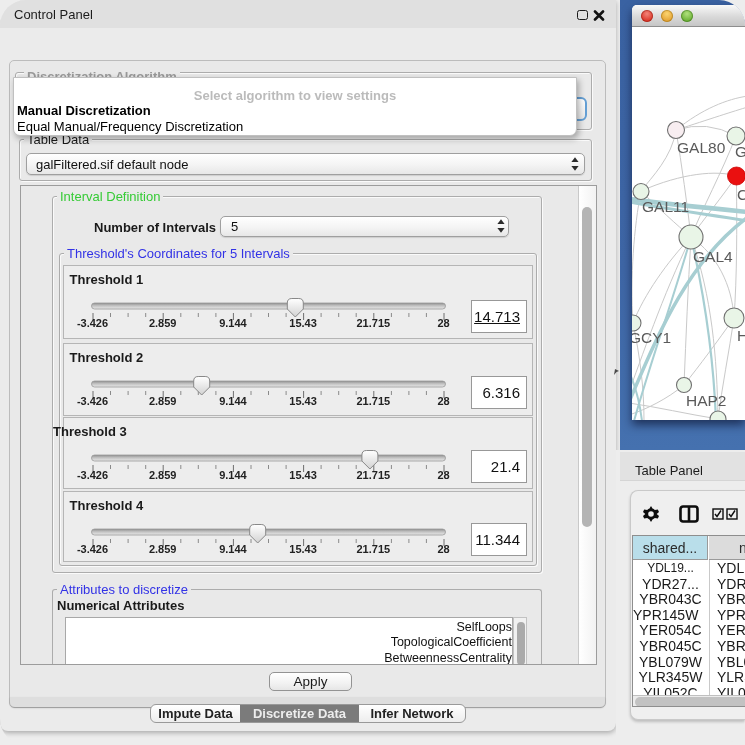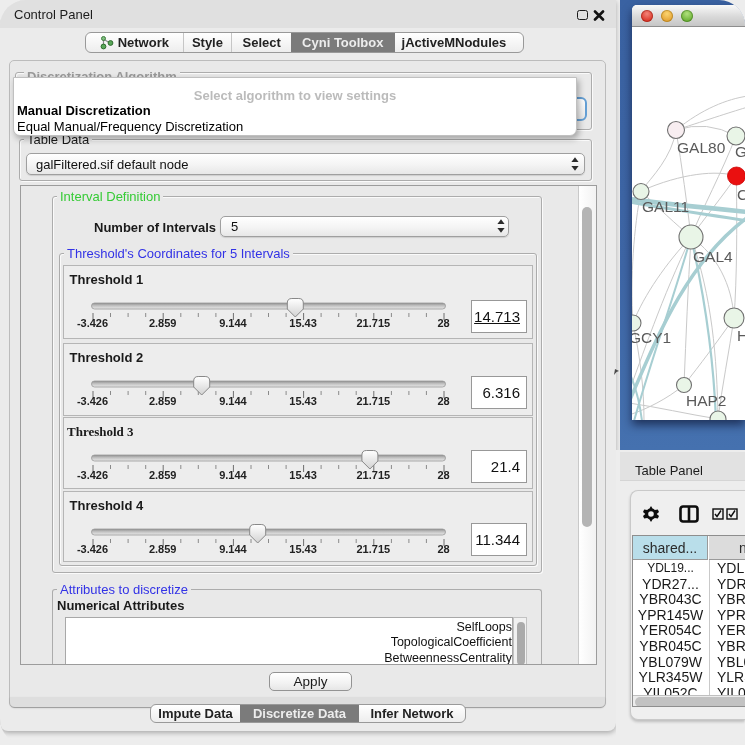--- a/index.html
+++ b/index.html
@@ -17,33 +17,20 @@
 </style></head><body>
 <div id="root">
 
 <div class="ab" style="left:0;top:0;width:616px;height:731px;background:#ebebeb;border-radius:0 0 8px 8px;box-shadow:0 2px 5px rgba(0,0,0,.28);"></div>
 <div class="ab" style="left:0;top:0;width:616px;height:28px;background:#e0e0e0;"></div>
 <div class="ab" style="left:14px;top:7px;font-size:13px;color:#1c1c1c;">Control Panel</div>
 <div class="ab" style="left:577px;top:10px;width:11px;height:10px;border:1.6px solid #1a1a1a;border-radius:2.5px;"></div>
 <svg class="ab" style="left:593px;top:10px;" width="12" height="11" viewBox="0 0 12 11">
       <path d="M2 1.5 L10 9.5 M10 1.5 L2 9.5" stroke="#111" stroke-width="2.6" stroke-linecap="round"></path>
     </svg>
-<div class="ab" style="left:85px;top:32px;width:439px;height:21px;border:1px solid #999;border-radius:6px;background:linear-gradient(#ffffff,#ededed);overflow:hidden;display:flex;">
-<div style="width:97px;height:100%;display:flex;align-items:center;justify-content:center;font-size:13px;font-weight:bold;color:#222;"><svg width="14" height="14" viewBox="0 0 14 14" style="margin-right:4px;">
-          <line x1="3.5" y1="3" x2="3.5" y2="10" stroke="#888" stroke-width="1.2"></line>
-          <line x1="4" y1="3.5" x2="10" y2="7" stroke="#888" stroke-width="1.2"></line>
-          <circle cx="3.5" cy="2.5" r="2" fill="#7fbf7f" stroke="#3e7d3e"></circle>
-          <circle cx="3.5" cy="10.5" r="2.4" fill="#58a758" stroke="#2e6b2e"></circle>
-          <circle cx="10.5" cy="7" r="2.4" fill="#58a758" stroke="#2e6b2e"></circle>
-        </svg>Network</div>
-<div style="width:49px;height:100%;display:flex;align-items:center;justify-content:center;font-size:13px;font-weight:bold;color:#222;border-left:1px solid #c6c6c6;">Style</div>
-<div style="width:60px;height:100%;display:flex;align-items:center;justify-content:center;font-size:13px;font-weight:bold;color:#222;border-left:1px solid #c6c6c6;">Select</div>
-<div style="width:104px;height:100%;display:flex;align-items:center;justify-content:center;font-size:13px;font-weight:bold;color:#ededed;background:#7b7b7b;">Cyni Toolbox</div>
-<div style="width:129px;height:100%;display:flex;align-items:center;justify-content:flex-start;padding-left:7px;font-size:13px;font-weight:bold;color:#222;">jActiveMNodules</div>
-</div>
 <div class="ab" style="left:9px;top:60px;width:597px;height:648px;background:#e9e9e9;border:1px solid #bcbcbc;border-radius:5px;"></div>
 <div class="ab" style="left:10px;top:697px;width:595px;height:10px;background:#dedede;border-radius:0 0 5px 5px;box-shadow:0 1px 2px rgba(0,0,0,.2);"></div>
 <div class="ab grp" style="left:15px;top:72px;width:577px;height:58px;"></div>
 <div class="glab" style="left:24px;top:69.5px;font-weight:bold;color:#999;">Discretization Algorithm</div>
 <div class="ab" style="left:552px;top:97px;width:35px;height:24px;border:2.5px solid #649fd4;border-radius:6px;background:linear-gradient(#ffffff,#e9e9e9);"></div>
 <div class="ab grp" style="left:19px;top:139px;width:573px;height:42px;"></div>
 <div class="glab" style="left:24px;top:133px;color:#1a1a1a;">Table Data</div>
 <div class="combo" style="left:26px;top:153px;width:559px;height:22px;"></div>
 <div class="ctext" style="left:36px;top:157px;">galFiltered.sif default node</div>
 <svg class="ab" style="left:568px;top:155px;" width="14" height="18" viewBox="0 0 14 18">
@@ -148,21 +135,21 @@
       <path d="M 130.7 44 L 130.7 38 Q 130.7 33.5 135.2 33.5 L 142.2 33.5 Q 146.7 33.5 146.7 38 L 146.7 44 L 138.7 52 Z" fill="url(#th2)" stroke="#888" stroke-width="1"></path>
     </svg>
 <div class="tick" style="left:92.5px;top:395px;">-3.426</div>
 <div class="tick" style="left:162.7px;top:395px;">2.859</div>
 <div class="tick" style="left:232.9px;top:395px;">9.144</div>
 <div class="tick" style="left:303.1px;top:395px;">15.43</div>
 <div class="tick" style="left:373.3px;top:395px;">21.715</div>
 <div class="tick" style="left:443.5px;top:395px;">28</div>
 <div class="vbox" style="left:471px;top:376px;line-height:31px;">6.316</div>
 <div class="thp" style="left:62.5px;top:417px;width:470px;height:72px;"></div>
-<div class="tht" style="left:67px;top:424px;font-family:Liberation Serif, serif;">Threshold 3</div>
+<div class="tht" style="left:53px;top:424px;">Threshold 3</div>
 <svg class="ab" style="left:62.5px;top:417px;" width="470" height="72" viewBox="0 0 470 72">
       <defs>
         <linearGradient id="tg3" x1="0" y1="0" x2="0" y2="1">
           <stop offset="0" stop-color="#8f8f8f"></stop>
           <stop offset="0.45" stop-color="#c2c2c2"></stop>
           <stop offset="1" stop-color="#e8e8e8"></stop>
         </linearGradient>
         <linearGradient id="th3" x1="0" y1="0" x2="0" y2="1">
           <stop offset="0" stop-color="#ffffff"></stop>
           <stop offset="1" stop-color="#d2d2d2"></stop>
@@ -339,21 +326,21 @@
     </svg>
 <div class="ab" style="left:632px;top:535px;width:113px;height:172px;border:1px solid #8e8e8e;border-right:none;background:#fff;overflow:hidden;">
 <div style="position:absolute;left:0;top:0;width:75px;height:24px;background:#b9deea;border-right:1px solid #9a9a9a;border-bottom:1px solid #9a9a9a;font-size:14px;color:#2b2b2b;text-align:center;line-height:24px;">shared...</div>
 <div style="position:absolute;left:76px;top:0;width:37px;height:24px;background:#dcdcdc;border-bottom:1px solid #9a9a9a;font-size:14px;color:#2b2b2b;line-height:24px;padding-left:30px;">nam</div>
 <div style="position:absolute;left:0;top:25.0px;width:75px;height:15.6px;font-size:12px;color:#1a1a1a;text-align:center;line-height:15.6px;">YDL19...</div>
 <div style="position:absolute;left:84px;top:25.0px;width:45px;height:15.6px;font-size:14px;color:#1a1a1a;line-height:15.6px;">YDL1</div>
 <div style="position:absolute;left:0;top:40.6px;width:75px;height:15.6px;font-size:14px;color:#1a1a1a;text-align:center;line-height:15.6px;">YDR27...</div>
 <div style="position:absolute;left:84px;top:40.6px;width:45px;height:15.6px;font-size:14px;color:#1a1a1a;line-height:15.6px;">YDR2</div>
 <div style="position:absolute;left:0;top:56.2px;width:75px;height:15.6px;font-size:14px;color:#1a1a1a;text-align:center;line-height:15.6px;">YBR043C</div>
 <div style="position:absolute;left:84px;top:56.2px;width:45px;height:15.6px;font-size:14px;color:#1a1a1a;line-height:15.6px;">YBR0</div>
-<div style="position:absolute;left:0;top:71.8px;width:75px;height:15.6px;font-size:14px;color:#1a1a1a;text-align:center;line-height:15.6px;">YPR145W</div>
+<div style="position:absolute;left:0;top:71.8px;width:53px;height:15.6px;font-size:14px;color:#1a1a1a;text-align:center;line-height:15.6px;">YPR145W</div>
 <div style="position:absolute;left:84px;top:71.8px;width:45px;height:15.6px;font-size:14px;color:#1a1a1a;line-height:15.6px;">YPR1</div>
 <div style="position:absolute;left:0;top:87.4px;width:75px;height:15.6px;font-size:14px;color:#1a1a1a;text-align:center;line-height:15.6px;">YER054C</div>
 <div style="position:absolute;left:84px;top:87.4px;width:45px;height:15.6px;font-size:14px;color:#1a1a1a;line-height:15.6px;">YER0</div>
 <div style="position:absolute;left:0;top:103.0px;width:75px;height:15.6px;font-size:14px;color:#1a1a1a;text-align:center;line-height:15.6px;">YBR045C</div>
 <div style="position:absolute;left:84px;top:103.0px;width:45px;height:15.6px;font-size:14px;color:#1a1a1a;line-height:15.6px;">YBR0</div>
 <div style="position:absolute;left:0;top:118.6px;width:75px;height:15.6px;font-size:14px;color:#1a1a1a;text-align:center;line-height:15.6px;">YBL079W</div>
 <div style="position:absolute;left:84px;top:118.6px;width:45px;height:15.6px;font-size:14px;color:#1a1a1a;line-height:15.6px;">YBL0</div>
 <div style="position:absolute;left:0;top:134.2px;width:75px;height:15.6px;font-size:14px;color:#1a1a1a;text-align:center;line-height:15.6px;">YLR345W</div>
 <div style="position:absolute;left:84px;top:134.2px;width:45px;height:15.6px;font-size:14px;color:#1a1a1a;line-height:15.6px;">YLR3</div>
 <div style="position:absolute;left:0;top:149.8px;width:75px;height:15.6px;font-size:14px;color:#1a1a1a;text-align:center;line-height:15.6px;">YIL052C</div>

